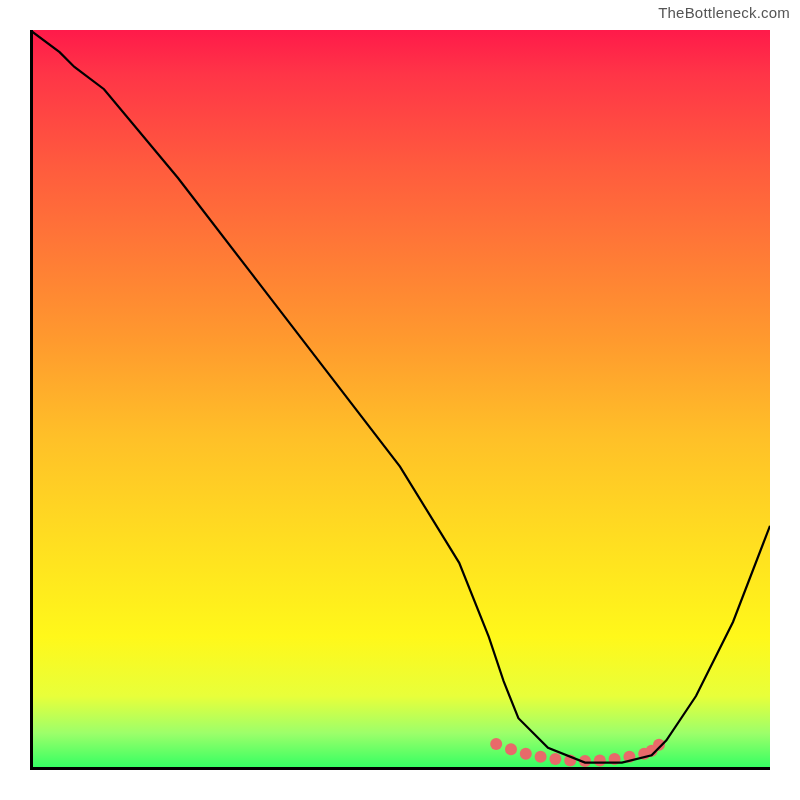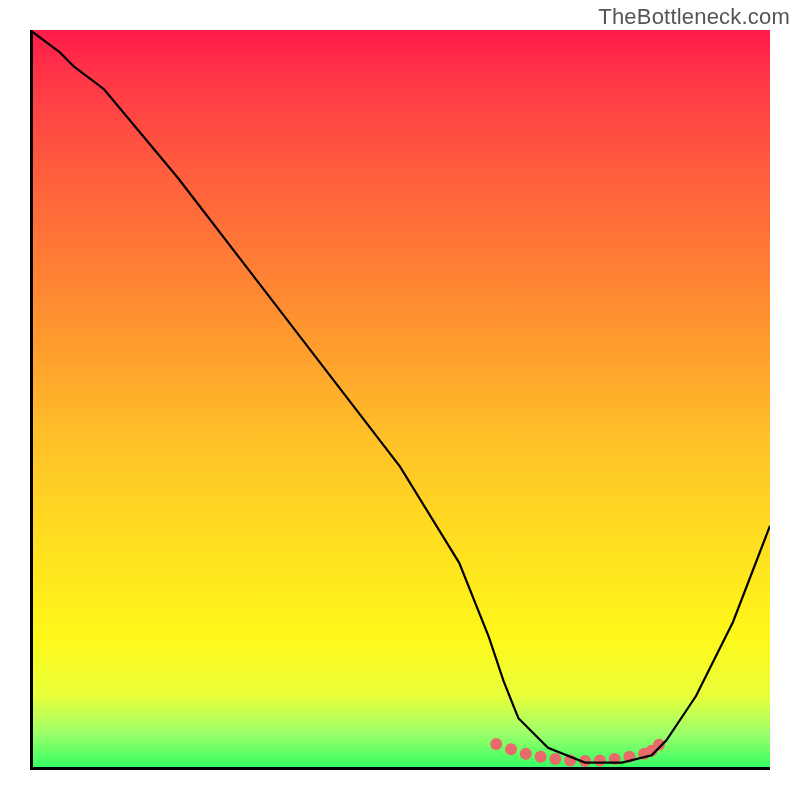--- a/index.html
+++ b/index.html
@@ -13,21 +13,21 @@
   }
   .container {
     position: relative;
     width: 800px;
     height: 800px;
   }
   .watermark {
     position: absolute;
     top: 4px;
     right: 10px;
-    font-size: 22px;
+    font-size: 15px;
     font-weight: 500;
     color: #555555;
     z-index: 10;
     letter-spacing: 0.2px;
   }
   .plot-area {
     position: absolute;
     left: 30px;
     top: 30px;
     width: 740px;

